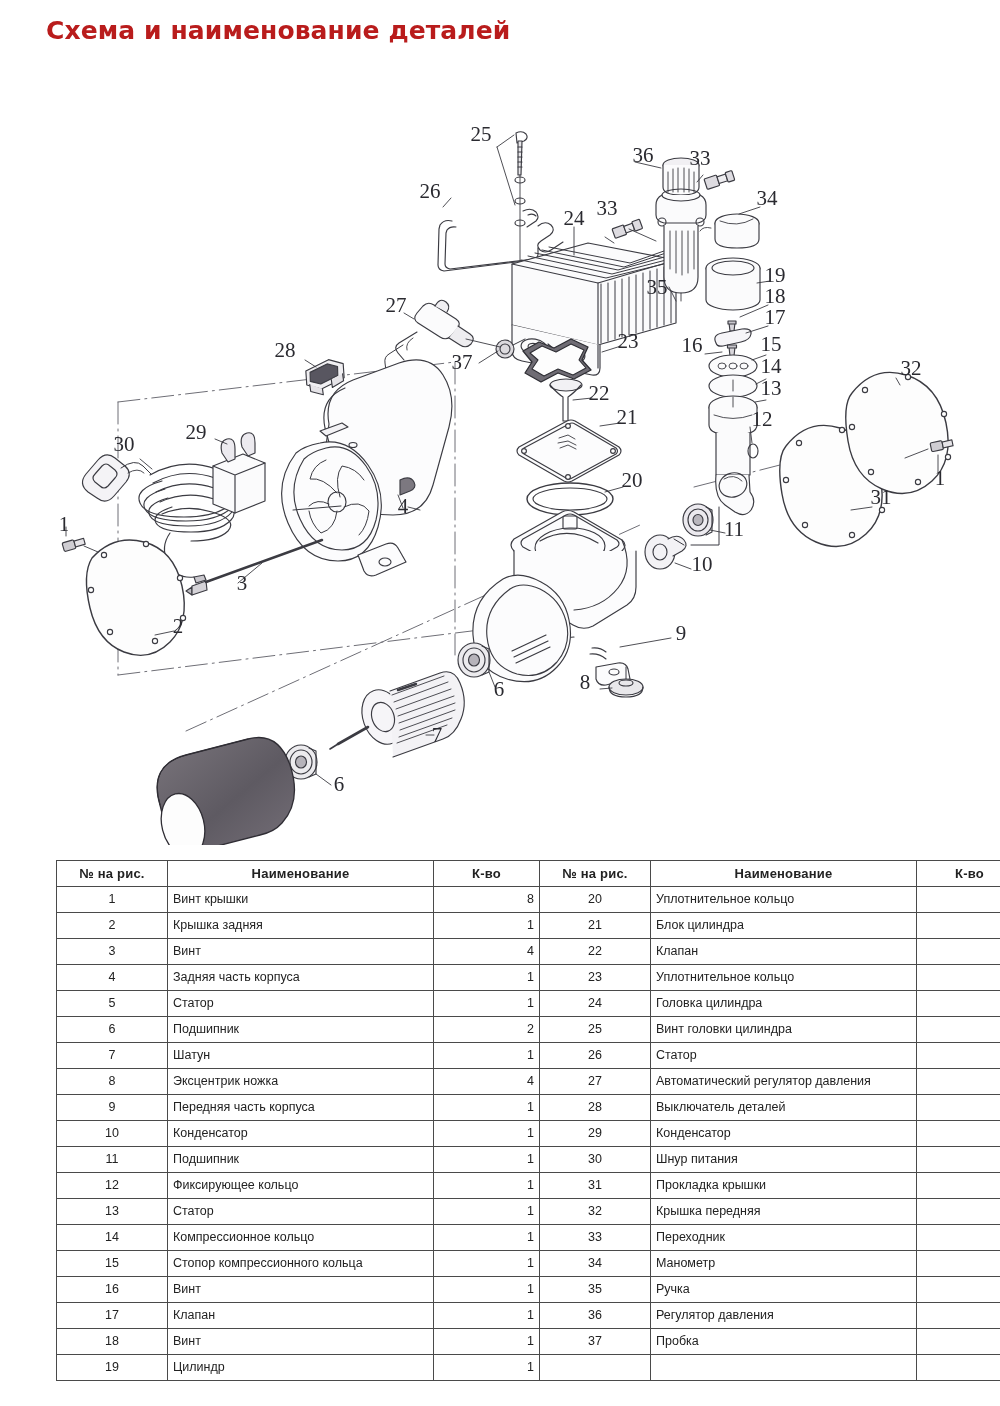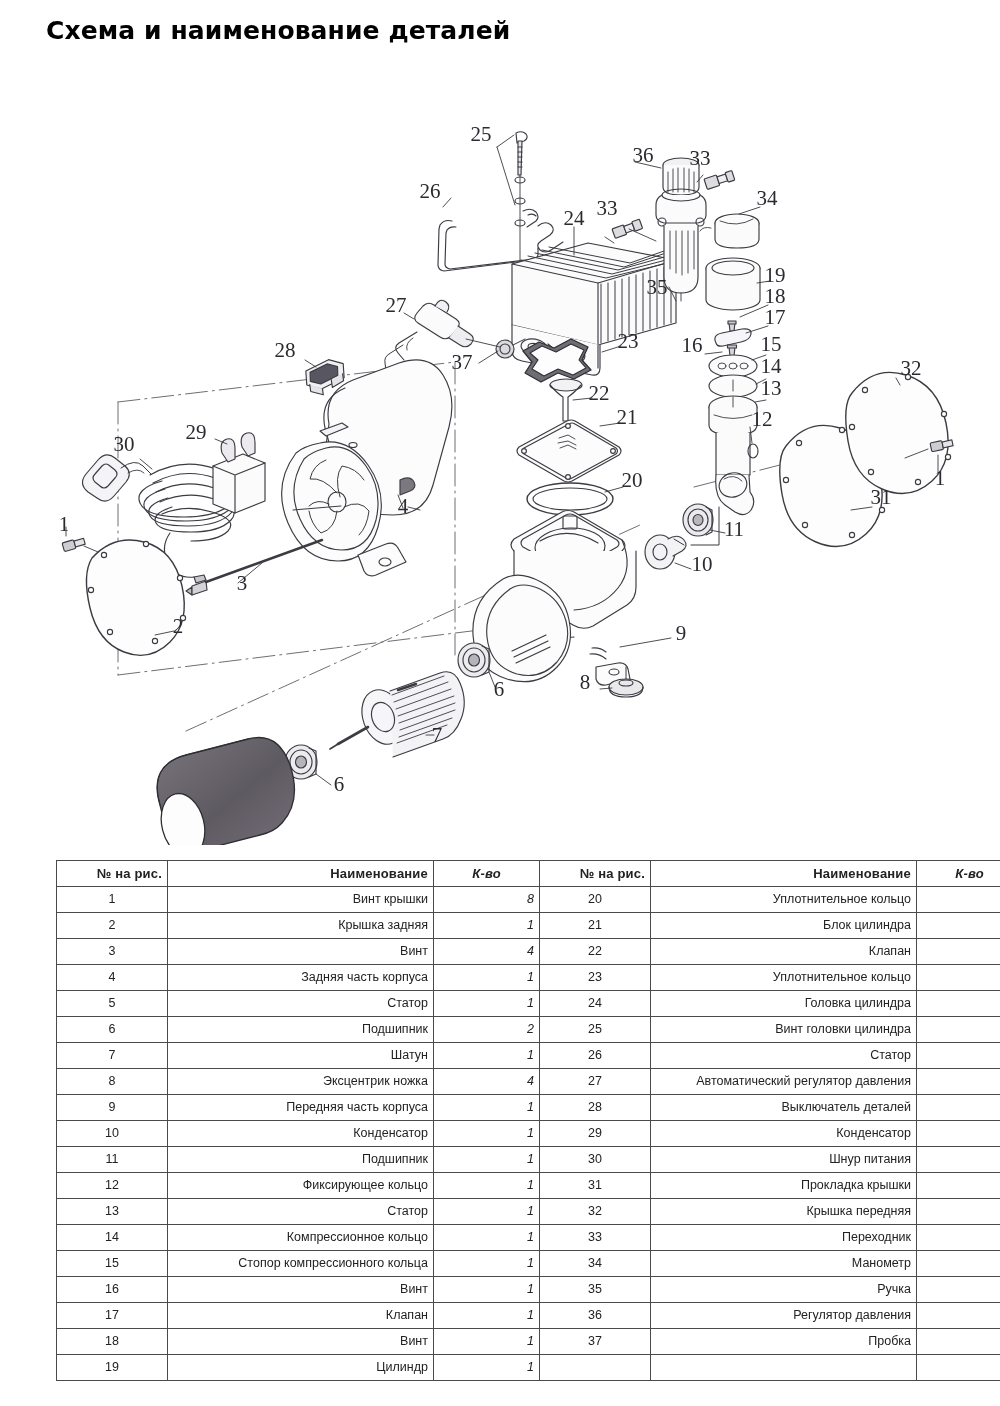--- a/index.html
+++ b/index.html
@@ -14,21 +14,21 @@
   }
   .page{position:relative;width:1000px;height:1406px;}
 
   
   .title{
     position:absolute;
     left:46px; top:16px;
     font-size:25px;
     font-weight:bold;
     letter-spacing:.1px;
-    color:#000000;
+    color:#b91c1c;
     font-family:"DejaVu Sans", sans-serif;
   }
 
   
   .diagram{
     position:absolute;
     left:0; top:55px;
     width:1000px; height:790px;
   }
   .diagram svg{display:block;width:1000px;height:790px;}
@@ -51,27 +51,27 @@
   }
   .parts-table th,.parts-table td{
     border:1px solid #4a4a4a;
     height:25px;
     padding:0 5px;
     font-weight:normal;
     line-height:25px;
   }
   .parts-table th{
     font-weight:bold;
-    text-align:right;
+    text-align:center;
     font-size:13px;
     letter-spacing:.2px;
   }
   .c-num{width:100px;text-align:center;}
-  .c-name{width:255px;text-align:right;}
-  .c-qty{width:95px;text-align:right;padding-right:9px;font-style:italic;}
+  .c-name{width:255px;text-align:left;}
+  .c-qty{width:95px;text-align:right;padding-right:9px;}
   td.empty{border:1px solid #4a4a4a;}
 </style>
 </head>
 <body>
 
 <div class="page">
 
   <div class="title">Схема и наименование деталей</div>
 
   <div class="diagram">

